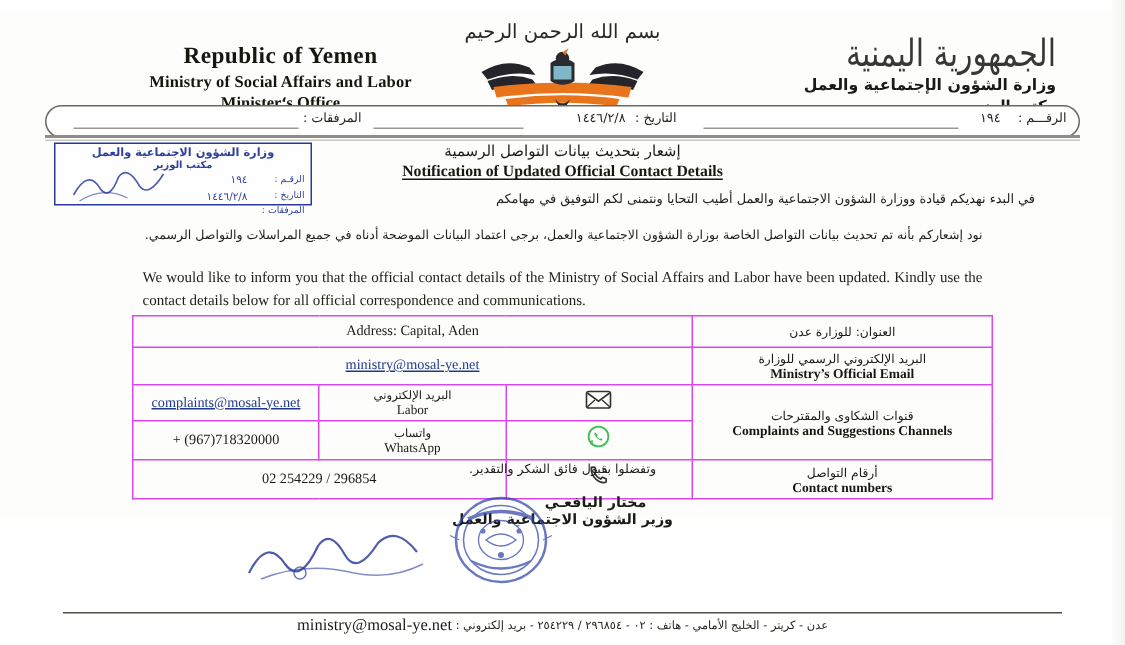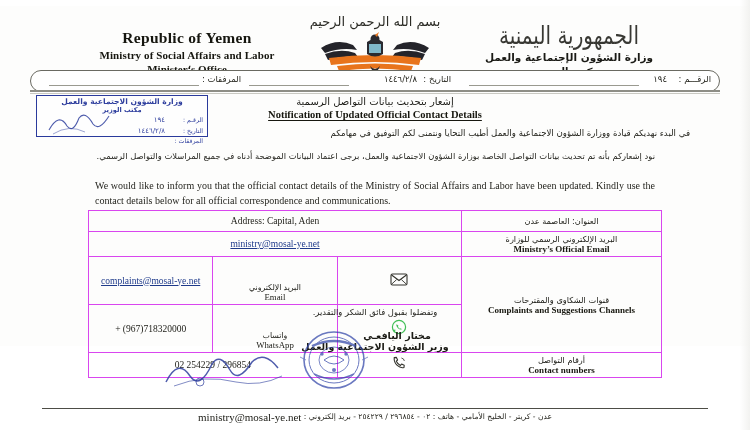--- a/index.html
+++ b/index.html
@@ -44,21 +44,21 @@
     font-family: "Liberation Serif", serif;
     font-weight: bold; font-size: 11px; letter-spacing: .1px;
     color: #16160f;
   }
   .hdr-en .l3 {
     font-family: "Liberation Serif", serif;
     font-weight: bold; font-size: 11px; color: #16160f;
   }
   .hdr-ar {
     position: absolute; right: 46px; top: 14px; width: 270px;
-    text-align: center; direction: rtl;
+    text-align: right; direction: rtl;
     line-height: 1.3;
   }
   .hdr-ar .emblem-script {
     font-family: "DejaVu Sans", sans-serif;
     font-size: 20px; color: #1d1d18;
     letter-spacing: 1px;
     transform: scaleY(1.25);
     opacity: .88;
   }
   .hdr-ar .l2 {
@@ -208,21 +208,21 @@
     font-family: "Liberation Serif", serif;
     font-size: 9.5px; color: #1b1b15;
   }
   .c-val.link {
     text-decoration: underline; color: #1e3a8a;
   }
   .c-sub {
     text-align: center; direction: rtl;
   }
   .c-sub .ar {
-    font-family: Liberation Sans, sans-serif; font-size: 7.8px; color: #1b1b15; margin-top: 24px;
+    font-family: Liberation Sans, sans-serif; font-size: 7.8px; color: #1b1b15;
   }
   .c-sub .en {
     font-family: "Liberation Serif", serif; font-size: 8.8px; color: #1b1b15;
   }
   .c-icon { text-align: center; width: 34px; }
   
   .closing {
     position: absolute; left: 0; top: 307px; width: 750px;
     text-align: center; direction: rtl;
     font-family: "DejaVu Sans", sans-serif;
@@ -361,37 +361,37 @@
 
   <div class="body-ar">نود إشعاركم بأنه تم تحديث بيانات التواصل الخاصة بوزارة الشؤون الاجتماعية والعمل، برجى اعتماد البيانات الموضحة أدناه في جميع المراسلات والتواصل الرسمي.</div>
   <div class="body-en">We would like to inform you that the official contact details of the Ministry of Social Affairs and Labor have been updated. Kindly use the contact details below for all official correspondence and communications.</div>
 
   <table class="ctable">
     <tbody>
 
       <tr>
         <td class="c-val" colspan="3">Address: Capital, Aden</td>
         <td class="c-label" style="width:200px">
-          <div class="ar">العنوان: العاصمة عدن</div>
+          <div class="ar">العنوان: للوزارة عدن</div>
         </td>
       </tr>
 
       <tr>
         <td class="c-val link" colspan="3">ministry@mosal-ye.net</td>
         <td class="c-label" rowspan="1">
           <div class="ar">البريد الإلكتروني الرسمي للوزارة</div>
           <div class="en">Ministry’s Official Email</div>
         </td>
       </tr>
 
       <tr>
         <td class="c-val link" style="width:175px">complaints@mosal-ye.net</td>
         <td class="c-sub" style="width:130px">
           <div class="ar">البريد الإلكتروني</div>
-          <div class="en">Email</div>
+          <div class="en">Labor</div>
         </td>
         <td class="c-icon">
           <svg width="18" height="13" viewBox="0 0 18 13">
             <rect x="1" y="1" width="16" height="11" rx="1.5" fill="none" stroke="#33332c" stroke-width="1.1"></rect>
             <path d="M1.6 2 L9 7.5 L16.4 2" fill="none" stroke="#33332c" stroke-width="1.1"></path>
             <path d="M1.6 11.2 L6.6 6.6 M16.4 11.2 L11.4 6.6" fill="none" stroke="#33332c" stroke-width=".9"></path>
           </svg>
         </td>
         <td class="c-label" rowspan="2">
           <div class="ar">قنوات الشكاوى والمقترحات</div>

